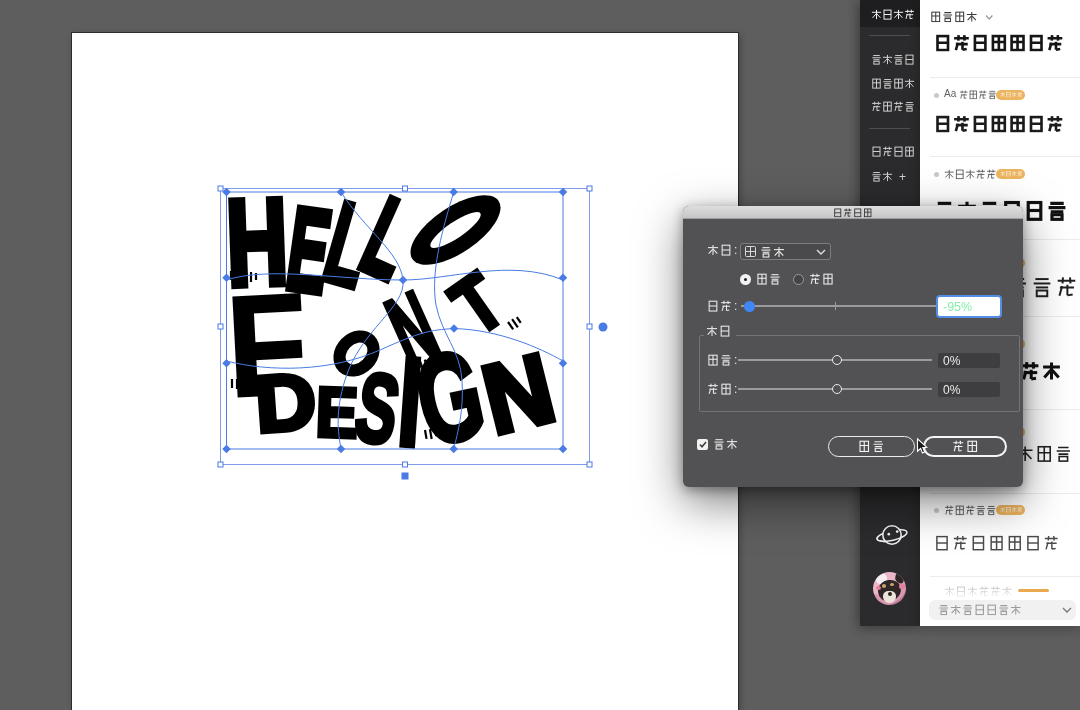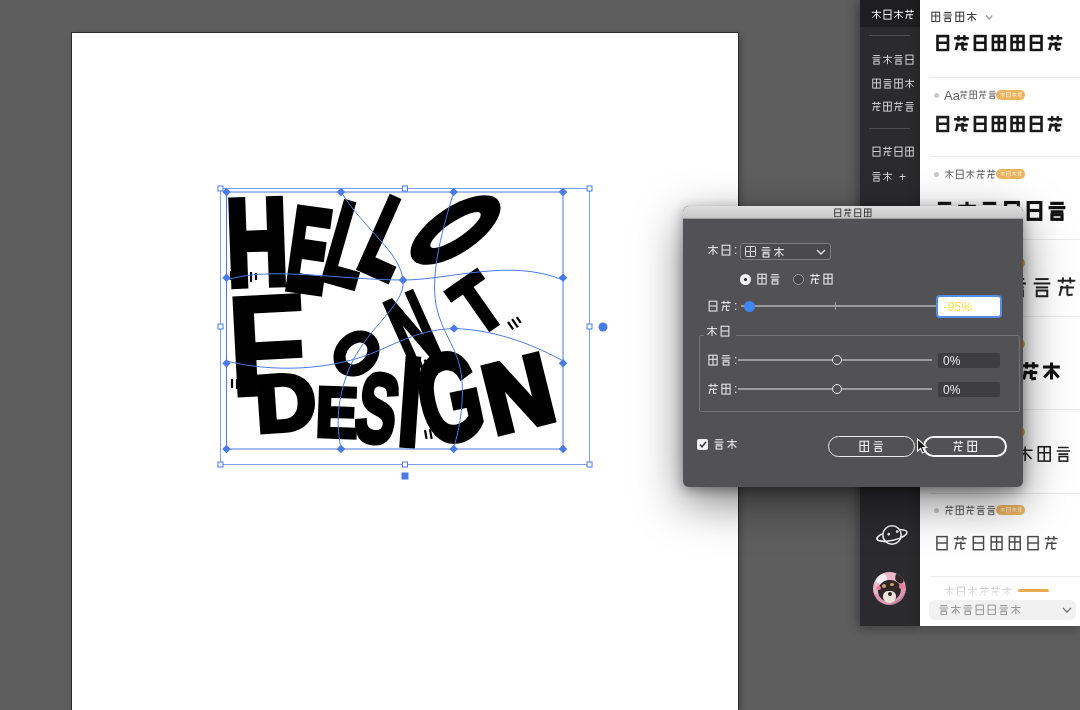--- a/index.html
+++ b/index.html
@@ -298,21 +298,21 @@
 <svg style="position:absolute;left:934.0px;top:34.2px;color:#161616;overflow:visible;z-index:5;" width="131" height="18" viewBox="0 0 131 18">
       <use href="#h0" x="0.0" y="0" width="17.5" height="17.5"></use>
       <use href="#h4" x="18.7" y="0" width="17.5" height="17.5"></use>
       <use href="#h0" x="37.4" y="0" width="17.5" height="17.5"></use>
       <use href="#h3" x="56.1" y="0" width="17.5" height="17.5"></use>
       <use href="#h3" x="74.8" y="0" width="17.5" height="17.5"></use>
       <use href="#h0" x="93.5" y="0" width="17.5" height="17.5"></use>
       <use href="#h4" x="112.2" y="0" width="17.5" height="17.5"></use>
     </svg>
 <div class="abs" style="left:934px;top:92.5px;width:5px;height:5px;border-radius:50%;background:#c9c9c9;z-index:5;"></div>
-    <div class="abs" style="left:944px;top:88px;font-size:13px;color:#5f5f5f;font-family:'Liberation Sans';z-index:5;">Aa</div>
+    <div class="abs" style="left:944px;top:88px;font-size:10px;color:#5f5f5f;font-family:'Liberation Sans';z-index:5;">Aa</div>
     <svg style="position:absolute;left:958.5px;top:90.2px;color:#5f5f5f;overflow:visible;z-index:5;" width="38" height="10" viewBox="0 0 38 10">
       <use href="#g4" x="0.0" y="0" width="9.5" height="9.5"></use>
       <use href="#g3" x="9.5" y="0" width="9.5" height="9.5"></use>
       <use href="#g4" x="19.0" y="0" width="9.5" height="9.5"></use>
       <use href="#g2" x="28.5" y="0" width="9.5" height="9.5"></use>
     </svg>
     <div class="abs" style="left:996px;top:90px;width:29px;height:10px;border-radius:5px;background:#edb45f;z-index:5;"></div>
     <svg style="position:absolute;left:999.5px;top:92.2px;color:#ffffff;overflow:visible;z-index:5;" width="23" height="6" viewBox="0 0 23 6">
       <use href="#g1" x="0.0" y="0" width="5.5" height="5.5"></use>
       <use href="#g0" x="5.7" y="0" width="5.5" height="5.5"></use>
@@ -510,21 +510,21 @@
     </svg>
 <svg style="position:absolute;left:707.0px;top:300.0px;color:#e8e8e8;overflow:visible;z-index:11;" width="40" height="12" viewBox="0 0 40 12">
       <use href="#g0" x="0.0" y="0" width="12" height="12"></use>
       <use href="#g4" x="13.0" y="0" width="12" height="12"></use>
       <text x="27.0" y="9.6" font-family="Liberation Sans" font-size="12" fill="#e8e8e8">:</text>
     </svg>
 <div class="abs" style="left:741px;top:305.2px;width:195px;height:1.6px;background:#9b9b9b;z-index:11;"></div>
 <div class="abs" style="left:835px;top:302px;width:1px;height:8px;background:#9b9b9b;z-index:11;"></div>
 <div class="abs" style="left:743.5px;top:300.5px;width:11px;height:11px;border-radius:50%;background:#3f87f5;z-index:12;"></div>
 <div class="abs" style="left:937.5px;top:297px;width:62px;height:18.5px;background:#fff;border-radius:2px;box-shadow:0 0 0 2px rgba(84,148,246,0.9);z-index:11;"></div>
-<div class="abs" style="left:943px;top:299.5px;z-index:12;font-size:12.5px;color:#fde047;font-family:'Liberation Sans';font-style:italic;">-95%</div>
+<div class="abs" style="left:943px;top:299.5px;z-index:12;font-size:12.5px;color:#86efac;font-family:'Liberation Sans';">-95%</div>
 <div class="abs" style="left:698.5px;top:334.5px;width:321px;height:77px;border:1px solid #747476;border-radius:2px;box-sizing:border-box;z-index:11;"></div>
 <div class="abs" style="left:704px;top:325px;width:32px;height:13px;background:#525254;z-index:11;"></div>
 <svg style="position:absolute;left:706.0px;top:325.0px;color:#e8e8e8;overflow:visible;z-index:12;" width="26" height="12" viewBox="0 0 26 12">
       <use href="#g1" x="0.0" y="0" width="12" height="12"></use>
       <use href="#g0" x="13.0" y="0" width="12" height="12"></use>
     </svg>
 <svg style="position:absolute;left:707.0px;top:354.0px;color:#e8e8e8;overflow:visible;z-index:12;" width="40" height="12" viewBox="0 0 40 12">
       <use href="#g3" x="0.0" y="0" width="12" height="12"></use>
       <use href="#g2" x="13.0" y="0" width="12" height="12"></use>
       <text x="27.0" y="9.6" font-family="Liberation Sans" font-size="12" fill="#e8e8e8">:</text>

